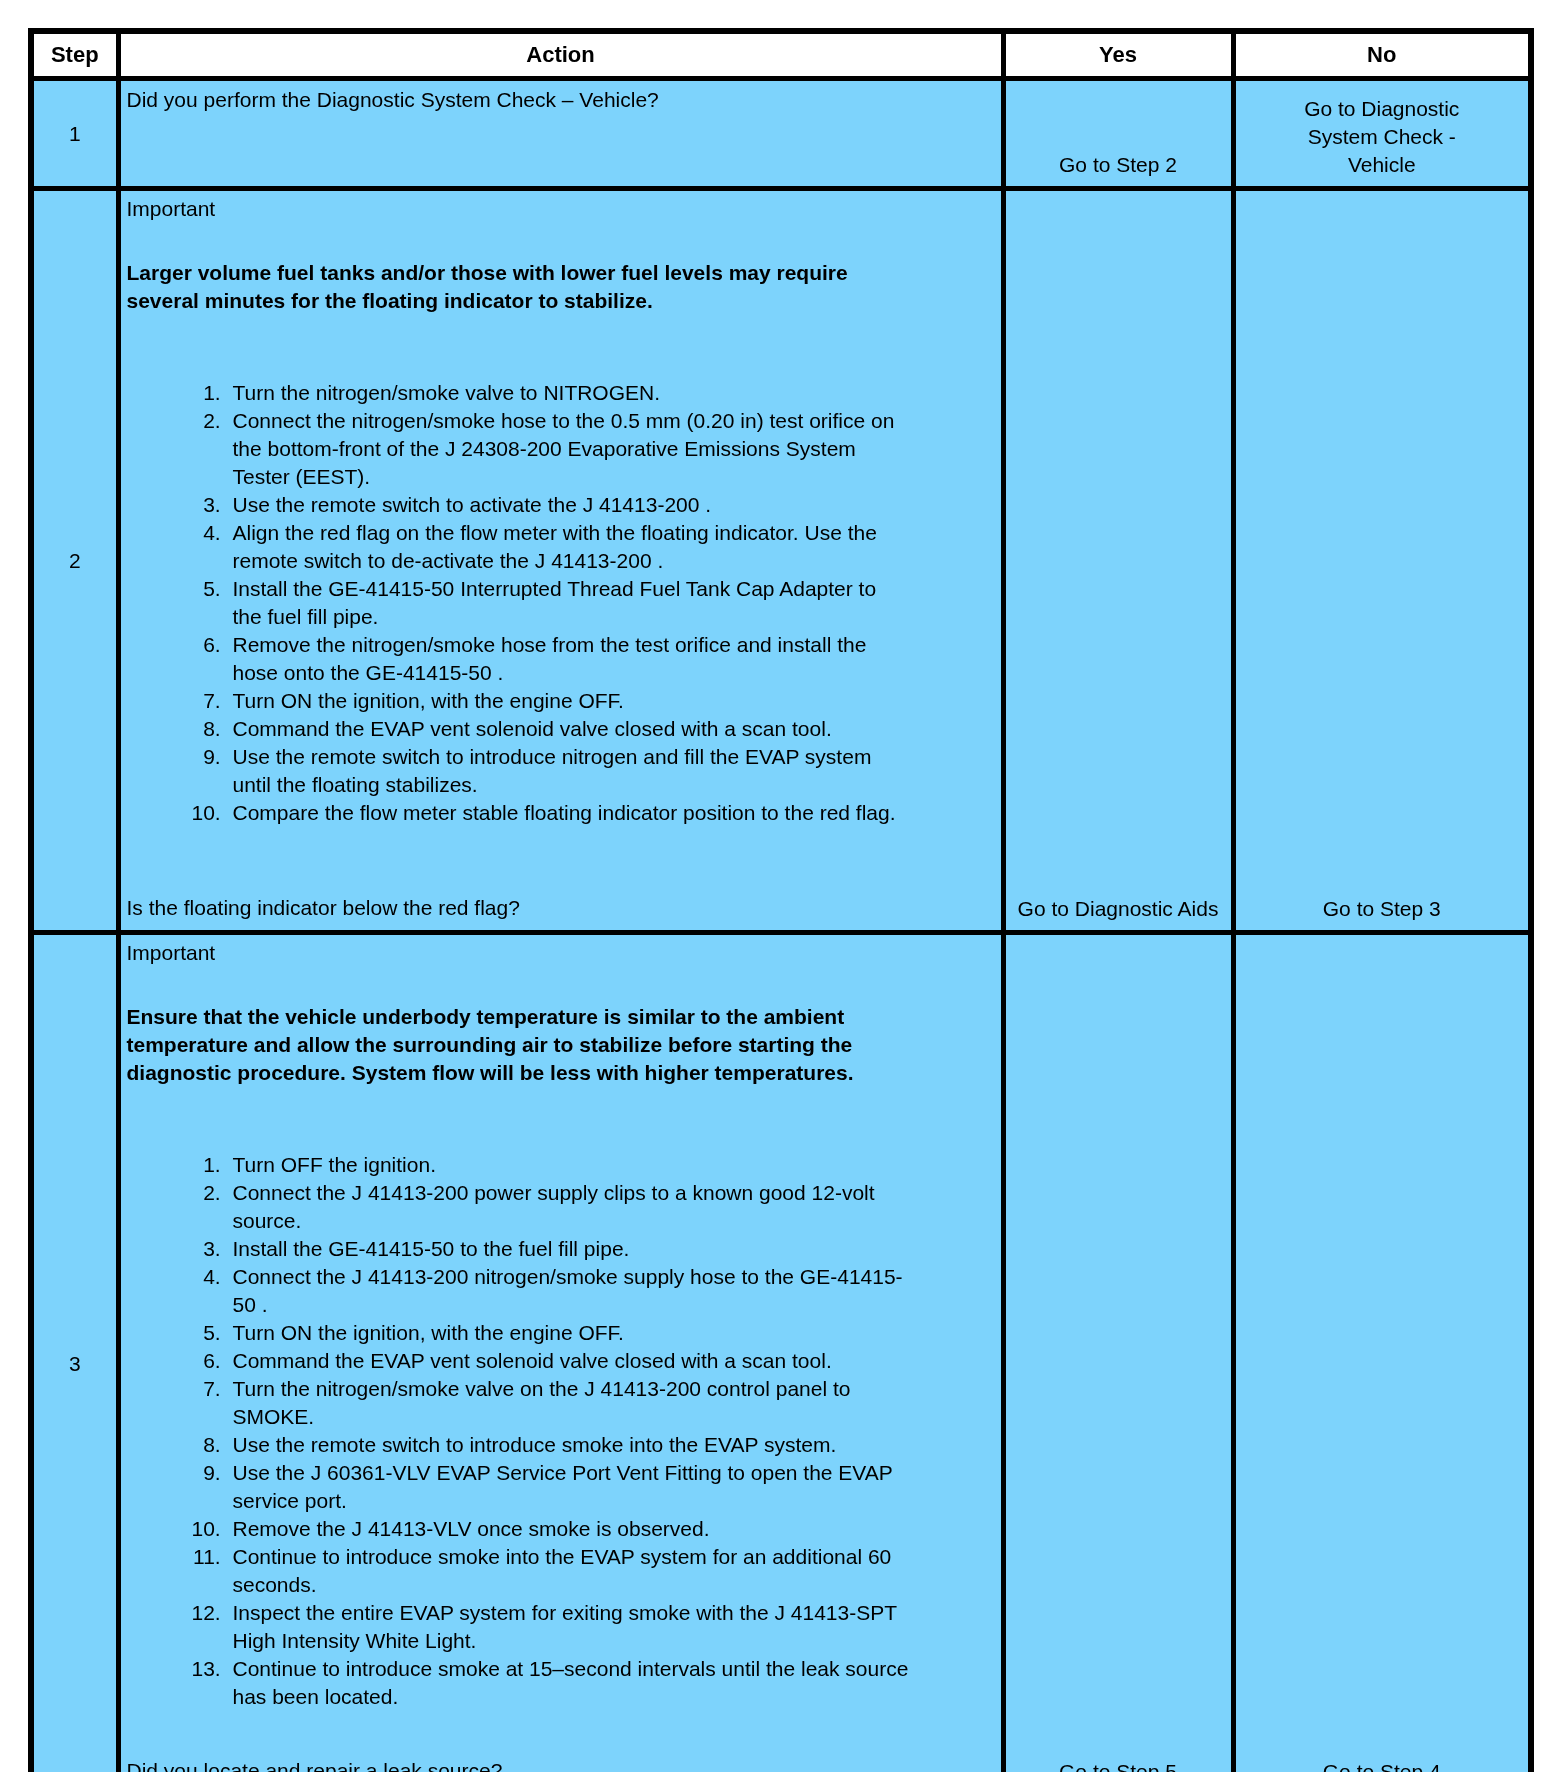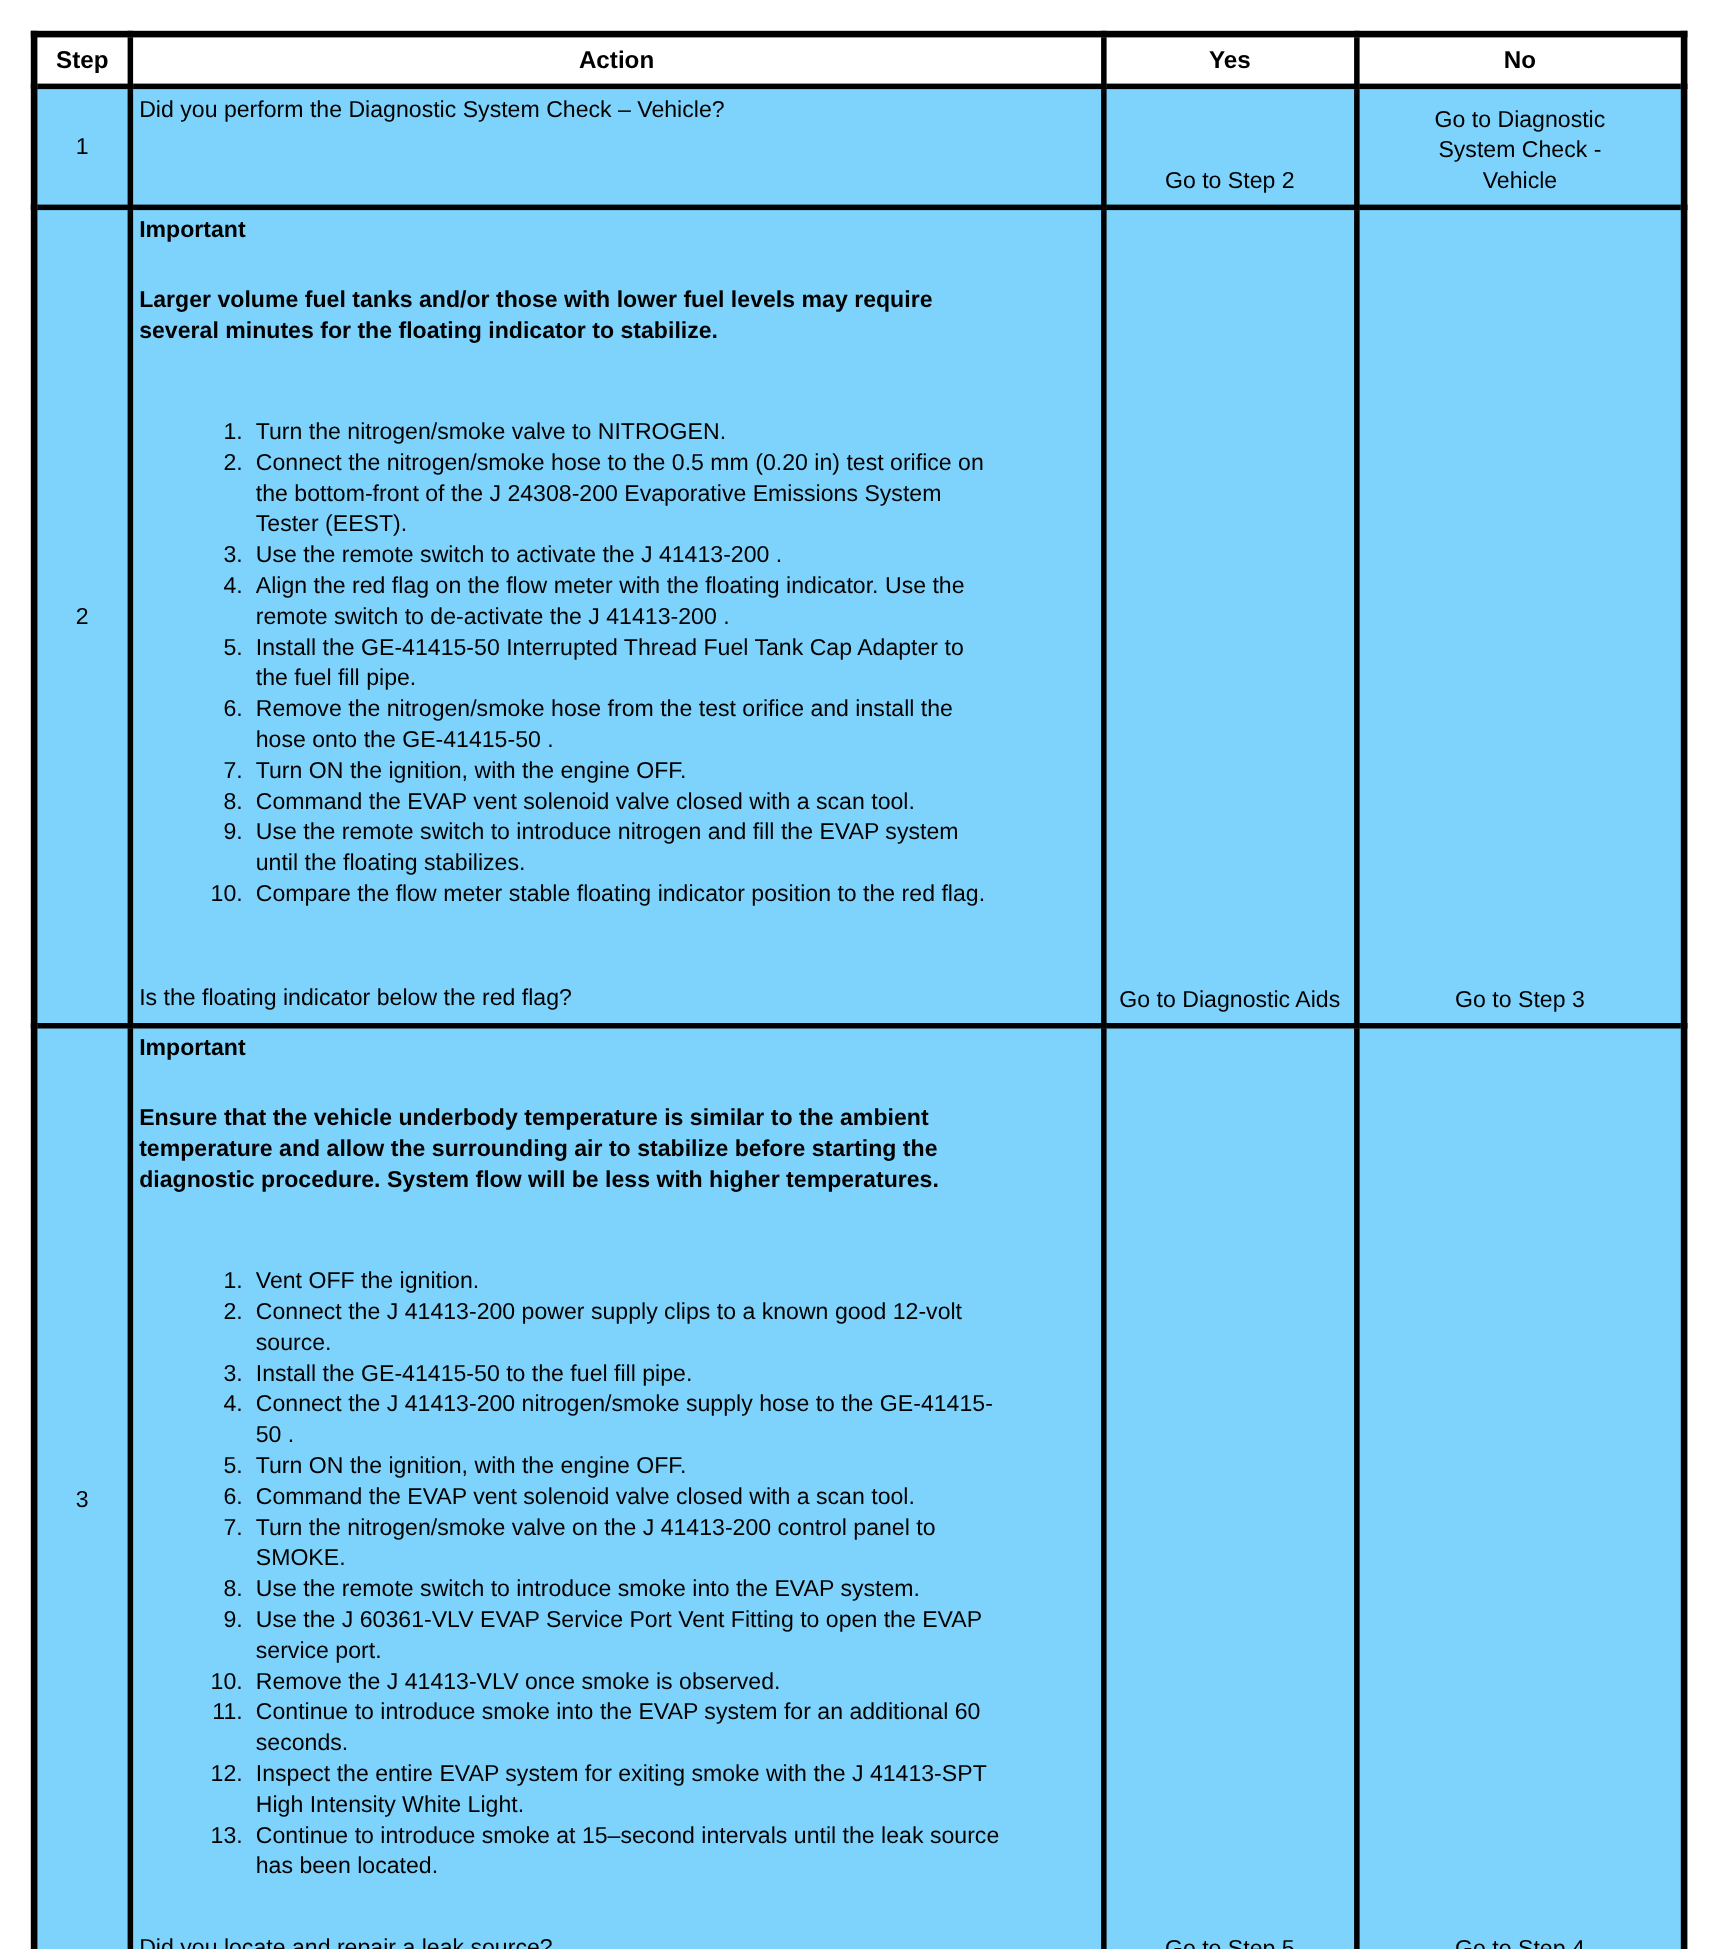--- a/index.html
+++ b/index.html
@@ -54,21 +54,21 @@
   }
   .action-inner {
     display: flex;
     flex-direction: column;
     height: 100%;
     box-sizing: border-box;
     padding: 4px 6px 8px 6px;
   }
   .imp-label {
     margin: 0 0 36px 0;
-    font-weight: bold;
+    font-weight: normal;
   }
   .imp-text {
     margin: 0 0 48px 0;
     font-weight: bold;
     padding-right: 80px;
   }
   ol.action-steps {
     margin: 16px;
     padding-left: 84px;
     padding-right: 70px;
@@ -163,21 +163,21 @@
           <div>Go to Step 3</div>
         </td>
       </tr>
       <tr class="row-3">
         <td class="step-cell">3</td>
         <td class="action-cell">
           <div class="action-inner">
             <p class="imp-label">Important</p>
             <p class="imp-text">Ensure that the vehicle underbody temperature is similar to the ambient temperature and allow the surrounding air to stabilize before starting the diagnostic procedure. System flow will be less with higher temperatures.</p>
             <ol class="action-steps">
-                <li>Vent OFF the ignition.</li>
+                <li>Turn OFF the ignition.</li>
                 <li>Connect the J 41413-200 power supply clips to a known good 12-volt source.</li>
                 <li>Install the GE-41415-50 to the fuel fill pipe.</li>
                 <li>Connect the J 41413-200 nitrogen/smoke supply hose to the GE-41415-50 .</li>
                 <li>Turn ON the ignition, with the engine OFF.</li>
                 <li>Command the EVAP vent solenoid valve closed with a scan tool.</li>
                 <li>Turn the nitrogen/smoke valve on the J 41413-200 control panel to SMOKE.</li>
                 <li>Use the remote switch to introduce smoke into the EVAP system.</li>
                 <li>Use the J 60361-VLV EVAP Service Port Vent Fitting to open the EVAP service port.</li>
                 <li>Remove the J 41413-VLV once smoke is observed.</li>
                 <li>Continue to introduce smoke into the EVAP system for an additional 60 seconds.</li>

